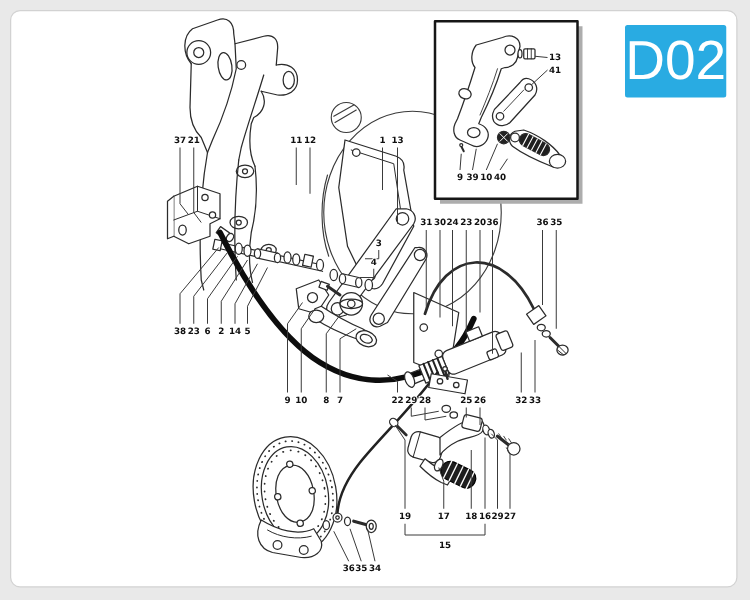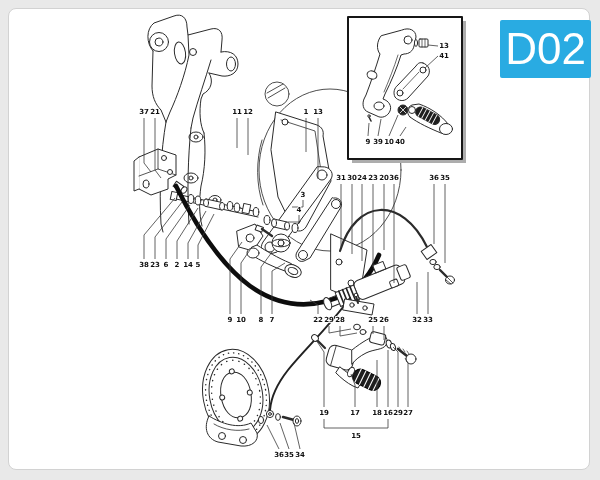--- a/index.html
+++ b/index.html
@@ -12,21 +12,21 @@
   }
   #diagram{position:absolute;left:0;top:0;width:600px;height:480px;}
   #art{stroke:#2b2b2b;stroke-width:1;fill:none;stroke-linecap:round;stroke-linejoin:round;}
   #leader-layer polyline{fill:none;stroke:#3a3a3a;stroke-width:0.8;}
   #label-layer text{
     font-family:"DejaVu Sans",sans-serif;font-size:7px;font-weight:bold;fill:#101010;
     text-anchor:middle;dominant-baseline:central;
     paint-order:stroke;stroke:#ffffff;stroke-width:1.6px;
   }
   .code-badge{
-    position:absolute;left:500px;top:20px;width:91px;height:58px;
+    position:absolute;left:500px;top:20px;width:81px;height:58px;
     display:flex;align-items:center;justify-content:center;
     color:#ffffff;font-size:44px;font-weight:400;border-radius:2px;
     font-family:"Liberation Sans",sans-serif;
   }
 </style>
 </head>
 <body style="background: rgb(233, 233, 233);">
 
 <div class="page-panel"></div>
 

